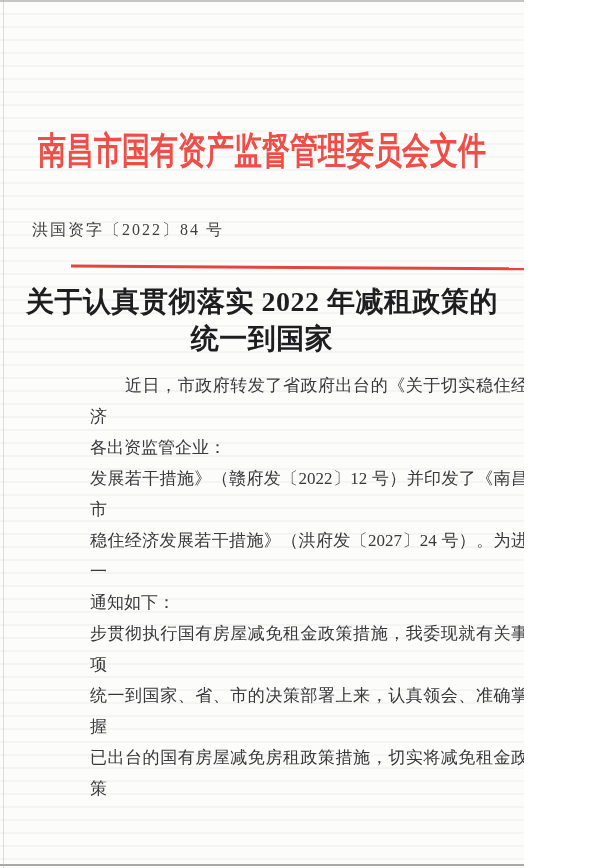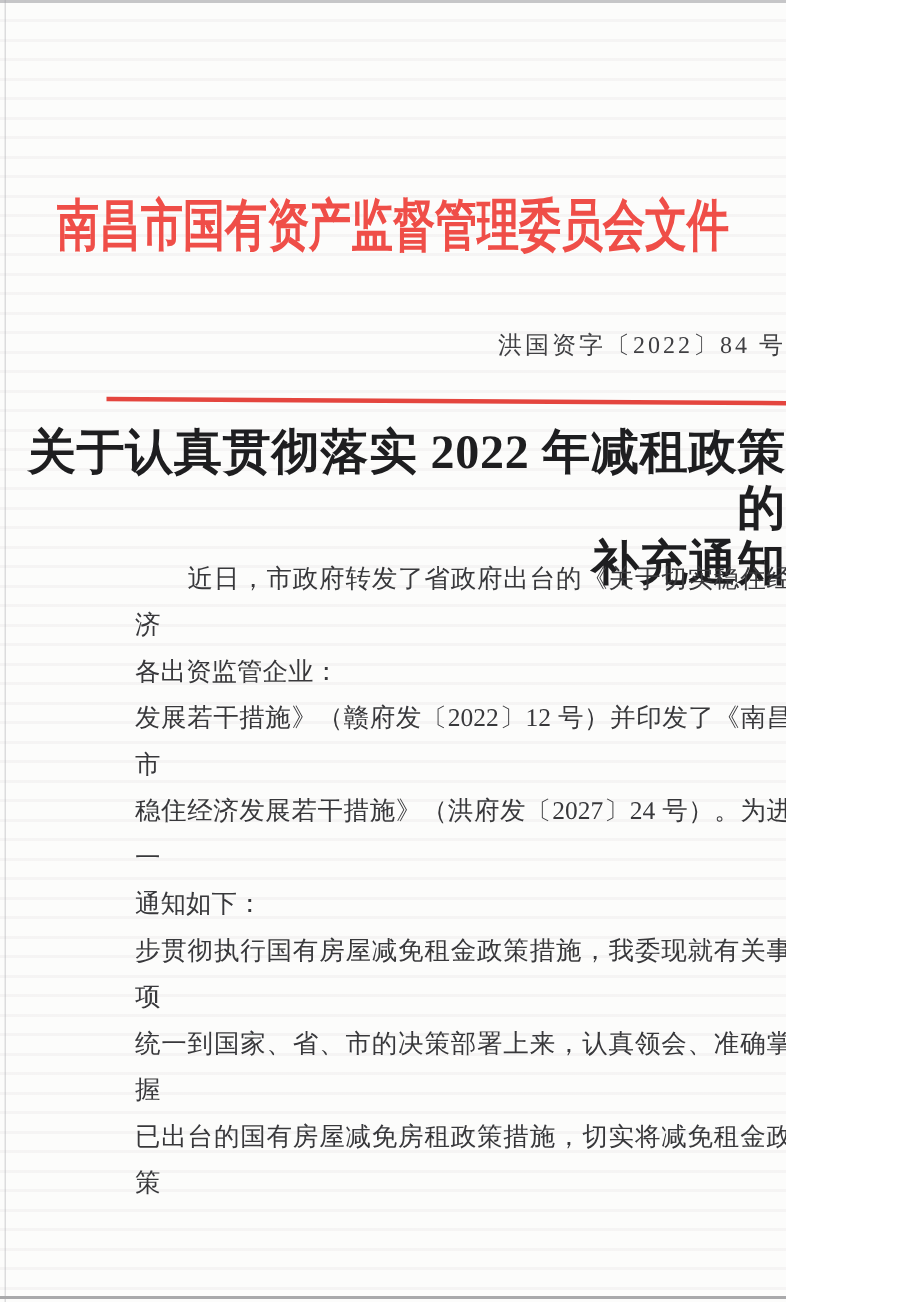--- a/index.html
+++ b/index.html
@@ -54,39 +54,39 @@
     letter-spacing: 0px;
     color: var(--red_header);
     transform: scaleY(1.32);
     transform-origin: center top;
     white-space: nowrap;
   }
   .doc-number {
     position: absolute;
     top: 220px; left: 0; width: 100%;
     box-sizing: border-box;
-    padding-left: 44px;            
-    text-align: right;
+    padding-left: 32px;            
+    text-align: left;
     font-size: 16px;
     letter-spacing: 2px;
     color: #3f3f42;
     white-space: nowrap;
   }
   .red-rule {
     position: absolute;
     top: 266px; left: 71px;
     width: 470px; height: 3px;
     background: var(--red_rule);
     transform: rotate(0.35deg);
   }
   .doc-title {
     position: absolute;
     top: 283px; left: 0; right: 0;
-    text-align: right;
-    font-size: 32px;
+    text-align: center;
+    font-size: 28px;
     font-weight: 700;
     line-height: 37px;
     color: #1e1e20;
     letter-spacing: 0.5px;
   }
   .body-text {
     position: absolute;
     top: 366px; left: 90px;
     width: 438px;
     font-size: 17px;
@@ -118,21 +118,21 @@
 
   <div class="content">
     <div class="org-header">南昌市国有资产监督管理委员会文件</div>
 
     <div class="doc-number">洪国资字〔2022〕84 号</div>
 
     <div class="red-rule"></div>
 
     <div class="doc-title">
       <div>关于认真贯彻落实 2022 年减租政策的</div>
-      <div>补充通知</div>
+      <div>统一到国家</div>
     </div>
 
     <div class="body-text" id="body-lines">
         <div class="line indent just">近日，市政府转发了省政府出台的《关于切实稳住经济</div>
         <div class="line">各出资监管企业：</div>
         <div class="line just">发展若干措施》（赣府发〔2022〕12 号）并印发了《南昌市</div>
         <div class="line just">稳住经济发展若干措施》（洪府发〔2027〕24 号）。为进一</div>
         <div class="line">通知如下：</div>
         <div class="line just">步贯彻执行国有房屋减免租金政策措施，我委现就有关事项</div>
         <div class="line just">统一到国家、省、市的决策部署上来，认真领会、准确掌握</div>

